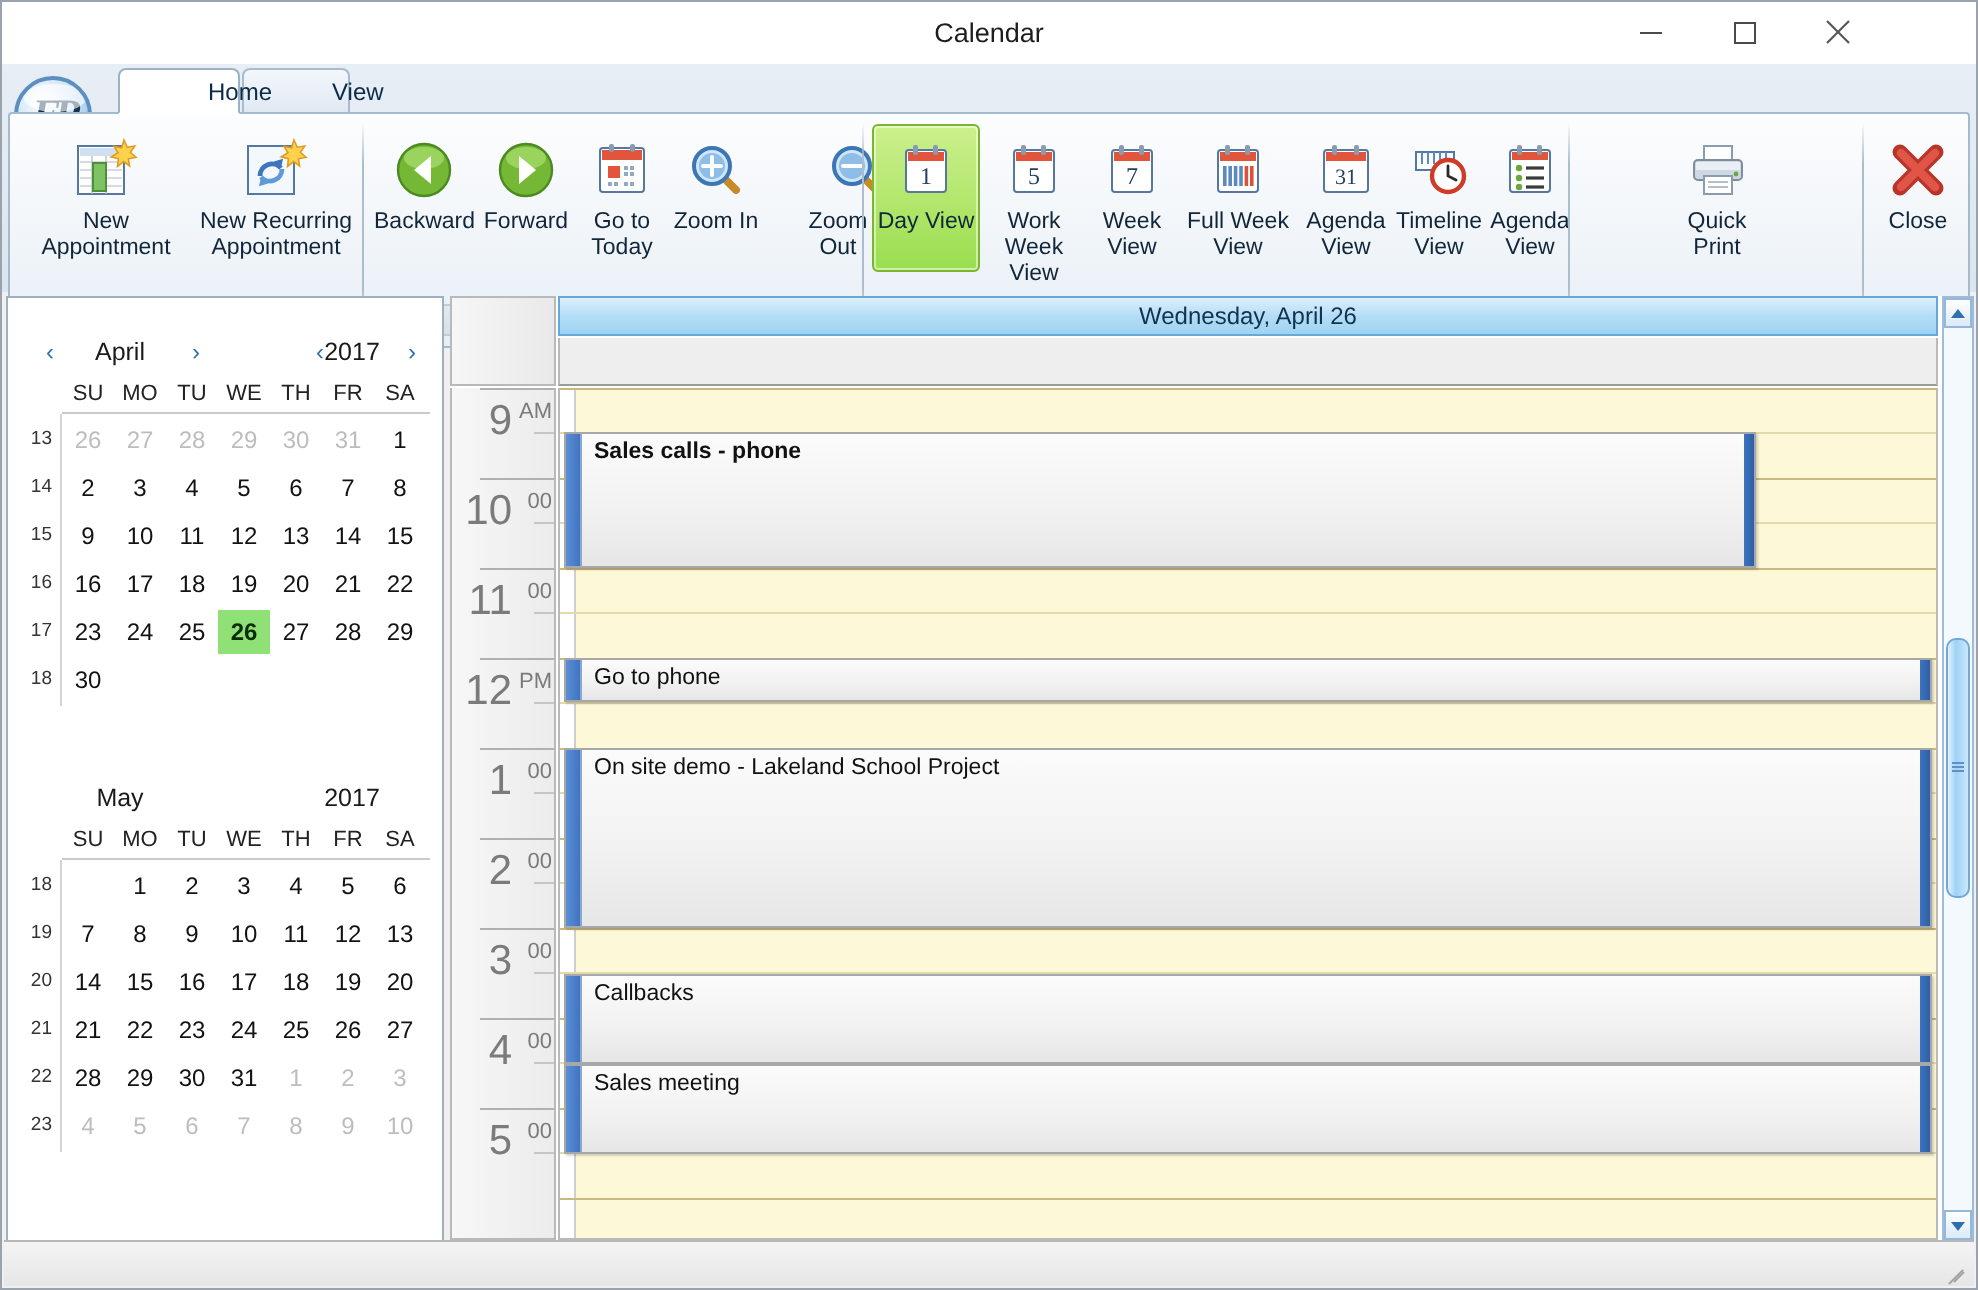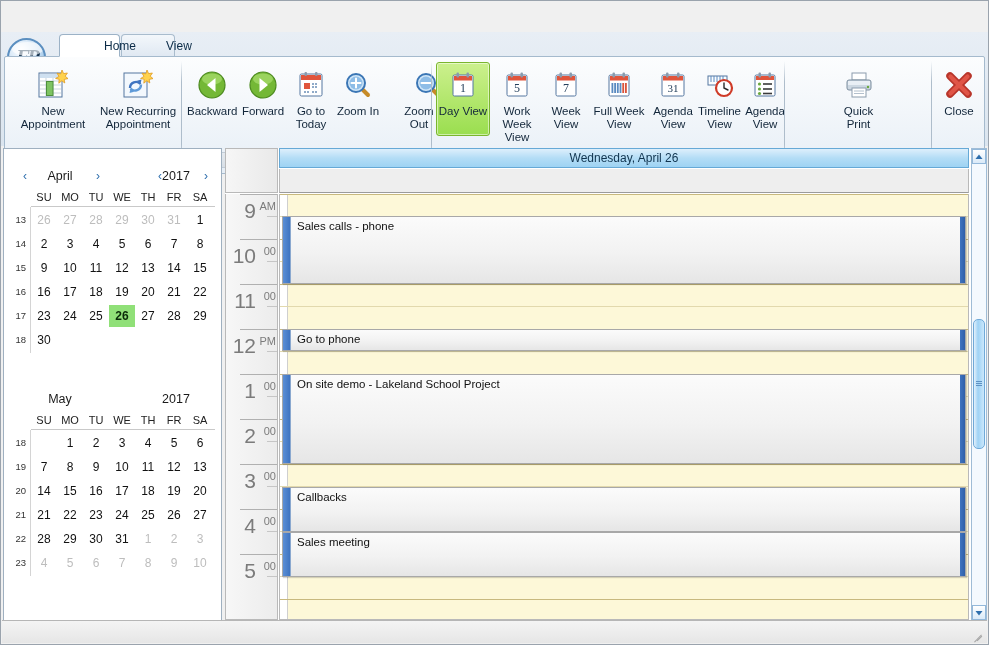--- a/index.html
+++ b/index.html
@@ -435,20 +435,39 @@
     background: #a4a4a4;
     height: 1px;
     transform: rotate(-45deg);
   }
 </style>
 </head>
 <body>
 
 <div id="window">
 
+  <div id="titlebar">
+    <div id="title-text">Calendar</div>
+    <div class="win-btn" id="btn-min">
+      <svg width="11" height="11" viewBox="0 0 11 11">
+          <line x1="0" y1="5.5" x2="11" y2="5.5" stroke="#4a4a4a" stroke-width="1"></line>
+        </svg>
+    </div>
+    <div class="win-btn" id="btn-max">
+      <svg width="11" height="11" viewBox="0 0 11 11">
+          <rect x="0.5" y="0.5" width="10" height="10" fill="none" stroke="#4a4a4a" stroke-width="1"></rect>
+        </svg>
+    </div>
+    <div class="win-btn" id="btn-close">
+      <svg width="12" height="12" viewBox="0 0 12 12">
+        <line x1="0.5" y1="0.5" x2="11.5" y2="11.5" stroke="#555" stroke-width="1.1"></line>
+        <line x1="11.5" y1="0.5" x2="0.5" y2="11.5" stroke="#555" stroke-width="1.1"></line>
+      </svg>
+    </div>
+  </div>
 
   <div id="ribbon">
 
     <div id="app-orb">
       <div class="glyph">FP</div>
       <div class="gloss"></div>
     </div>
 
     <div class="rtab" id="tab-home">Home</div>
     <div class="rtab" id="tab-view">View</div>
@@ -986,21 +1005,21 @@
         <div class="hline half" style="top: 202px;"></div>
         <div class="hline" style="top: 225px;"></div>
         <div class="hline half" style="top: 247px;"></div>
         <div class="hline" style="top: 270px;"></div>
         <div class="hline half" style="top: 292px;"></div>
         <div class="hline" style="top: 315px;"></div>
         <div class="hline half" style="top: 337px;"></div>
         <div class="hline" style="top: 360px;"></div>
         <div class="hline half" style="top: 382px;"></div>
         <div class="hline" style="top: 405px;"></div>
-        <div class="appt" style="left: 2px; top: 22px; width: 684px; height: 68px;">
+        <div class="appt" style="left: 2px; top: 22px; width: 596px; height: 68px; font-weight: bold;">
           <div class="bar-l"></div>
           <div class="bar-r"></div>
           <div class="txt">Sales calls - phone</div>
         </div>
         <div class="appt" style="left: 2px; top: 135px; width: 684px; height: 22px;">
           <div class="bar-l"></div>
           <div class="bar-r"></div>
           <div class="txt">Go to phone</div>
         </div>
         <div class="appt" style="left: 2px; top: 180px; width: 684px; height: 90px;">

